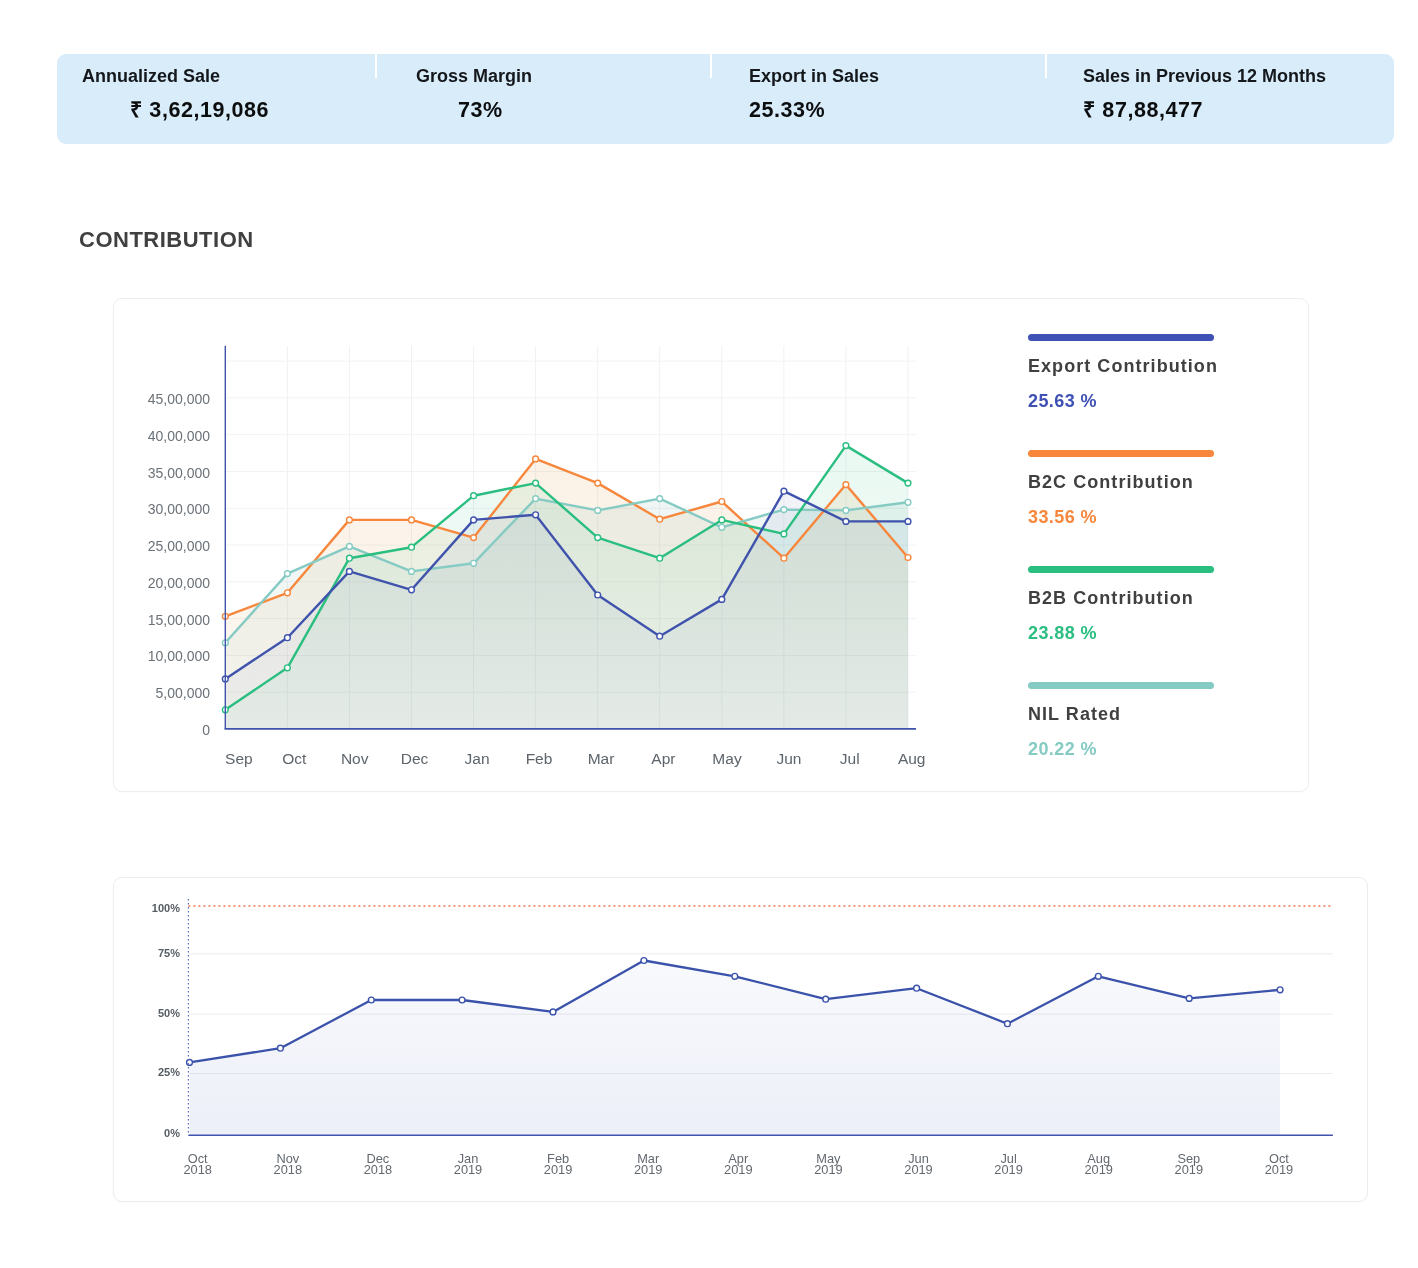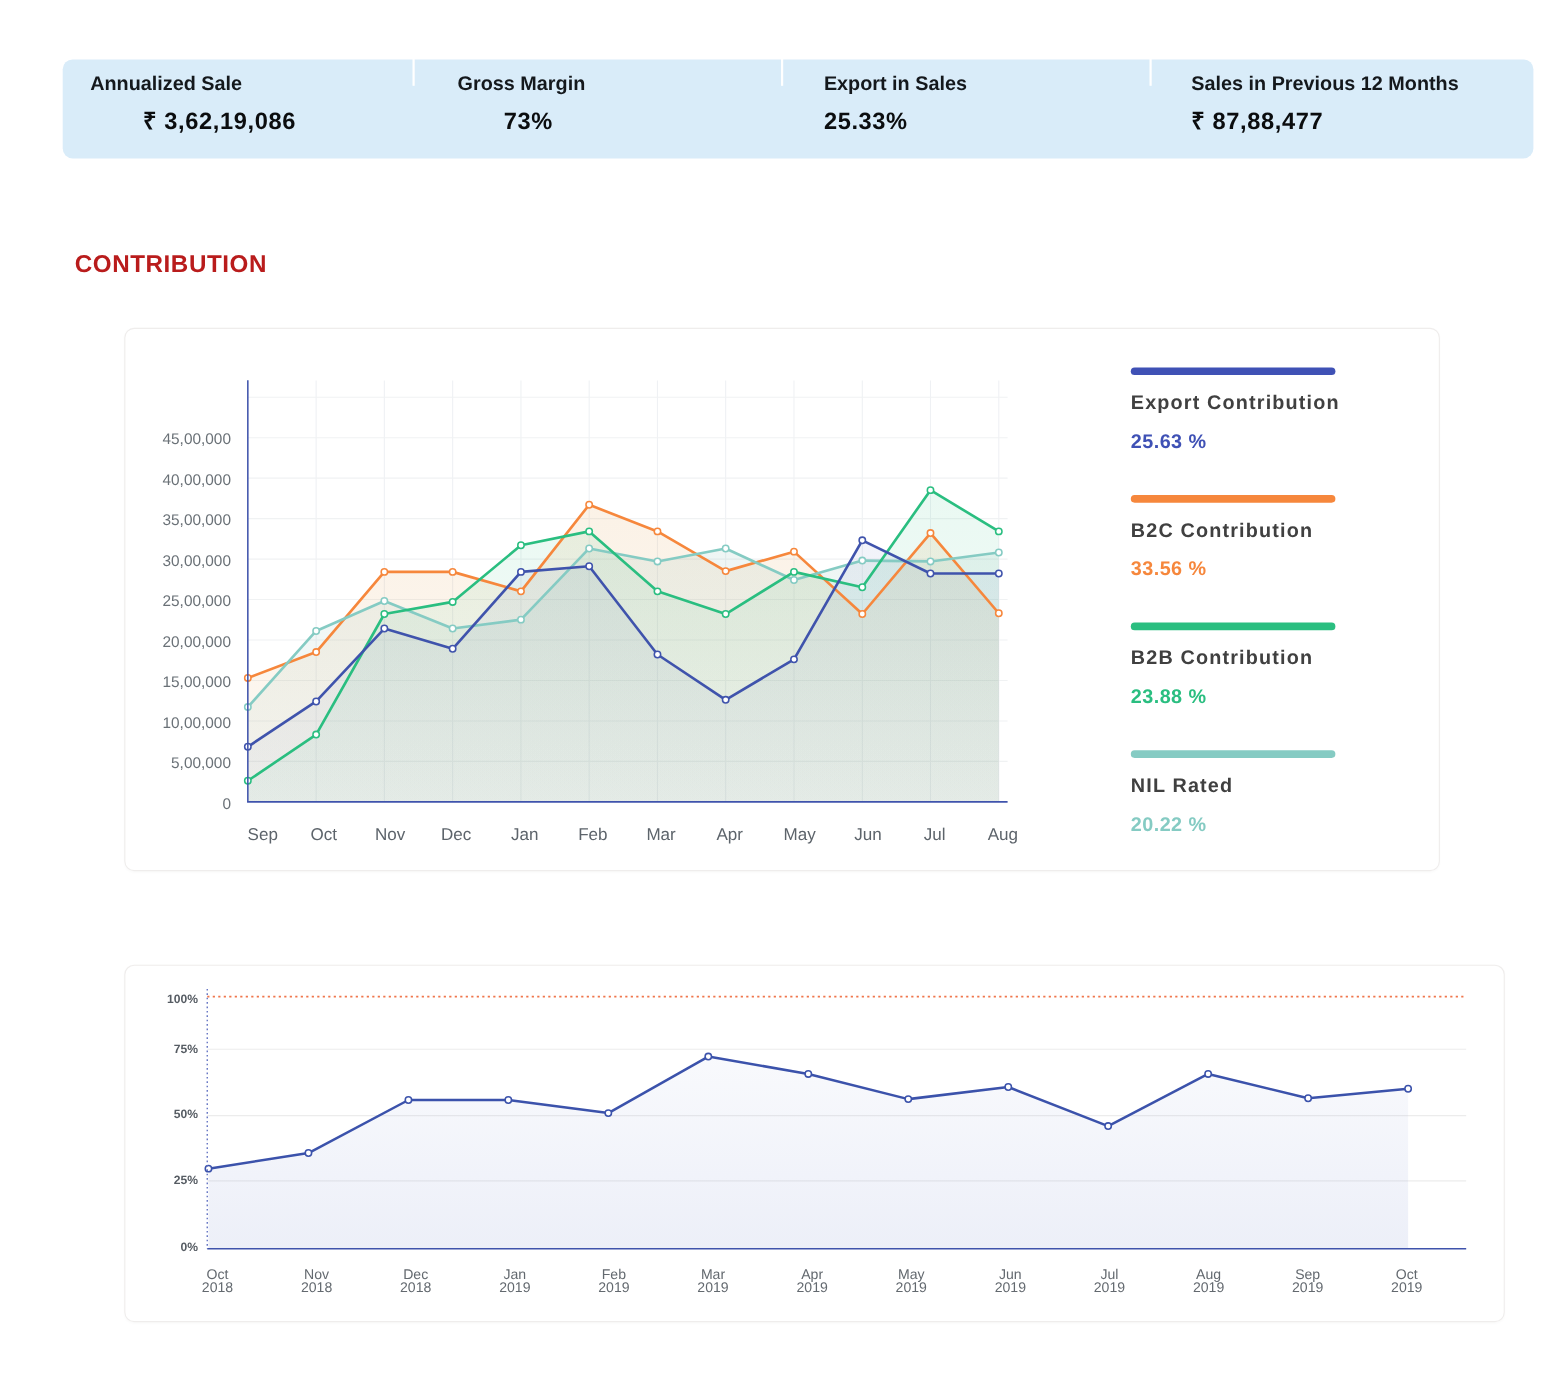--- a/index.html
+++ b/index.html
@@ -1,20 +1,20 @@
 <!DOCTYPE html>
 <html><head><meta charset="utf-8">
 <style>
   html,body { margin:0; padding:0; background:#ffffff; }
   body { width:1418px; height:1268px; position:relative; font-family:"Liberation Sans", sans-serif; overflow:hidden; }
   .banner { position:absolute; left:57px; top:54px; width:1337px; height:90px; background:#d9ecf9; border-radius:9px; }
   .divider { position:absolute; top:0; width:2px; height:78px; background:#ffffff; }
   .kpi-label { position:absolute; top:66px; font-size:18px; font-weight:700; color:#14181c;text-align:center; }
   .kpi-value { position:absolute; top:100px; font-size:21.5px; font-weight:700; color:#0b0d0f; line-height:1; letter-spacing:0.55px; }
-  .heading { position:absolute; left:68px; top:227px; font-size:22px; font-weight:700; color:#b91c1c; letter-spacing:0.5px; }
+  .heading { position:absolute; left:79px; top:227px; font-size:22px; font-weight:700; color:#404040; letter-spacing:0.5px; }
   .card { position:absolute; background:#fff; border:1px solid #efedec; border-radius:9px; box-shadow:0 1px 2px rgba(0,0,0,0.02); }
   .lg-bar { position:absolute; left:1028px; width:186px; height:7px; border-radius:3.5px; }
   .lg-title { position:absolute; left:1028px; font-size:18px; font-weight:700; color:#404040; letter-spacing:1.05px; white-space:nowrap; }
   .lg-val { position:absolute; left:1028px; font-size:18px; font-weight:700; letter-spacing:0.4px; }
   svg.overlay { position:absolute; left:0; top:0; }
 </style></head>
 <body>
   <div class="banner"></div>
   <div class="divider" style="left:375px;"></div>
   <div class="divider" style="left:710px;"></div>

